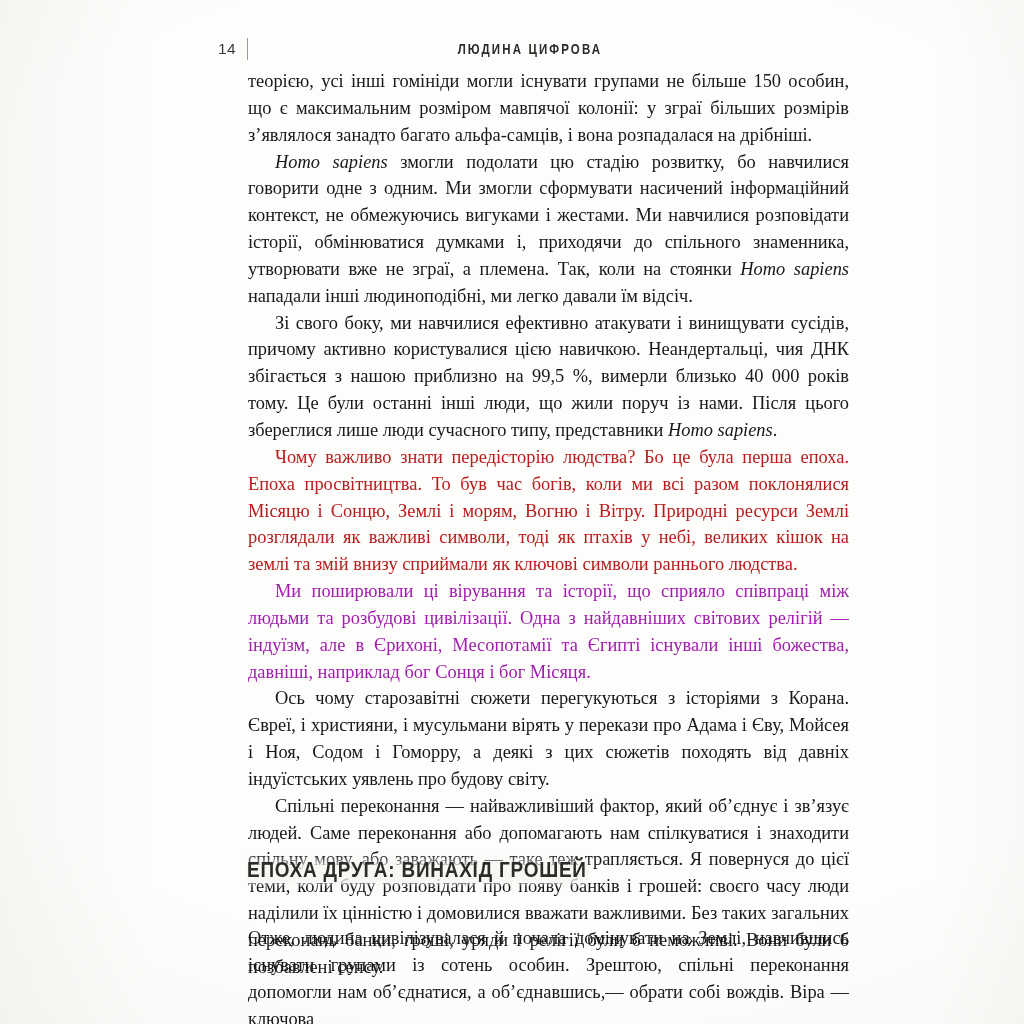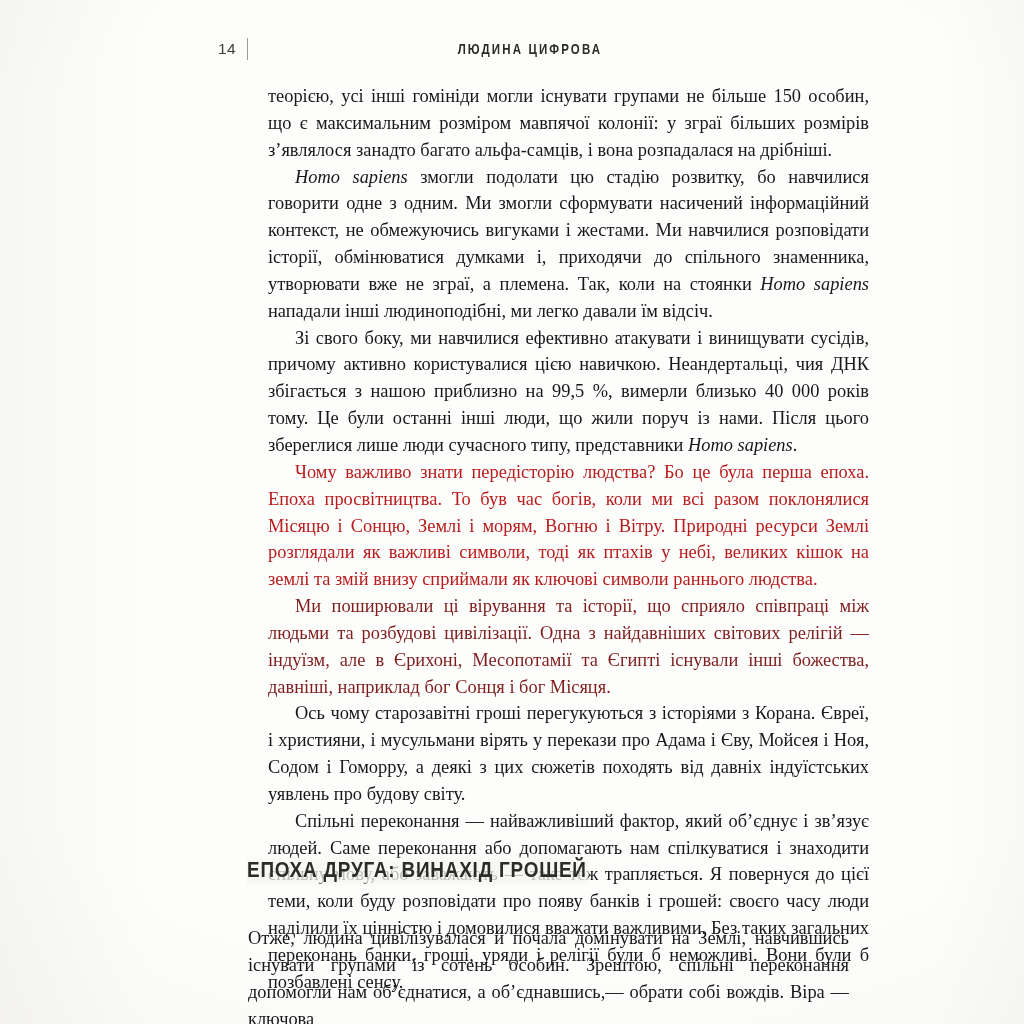--- a/index.html
+++ b/index.html
@@ -68,23 +68,22 @@
     transform: scaleX(0.82);
     transform-origin: center;
     padding-right: 46px;
     white-space: nowrap;
   }
 
   
   .textblock {
     position: absolute;
     left: 248px;
-    top: 83px;
+    top: 68px;
     width: 601px;
-    margin-left: 20px;
   }
 
   p.para {
     margin: 0;
     font-size: 18.4px;
     line-height: 26.85px;
     text-align: justify;
     text-justify: inter-word;
     text-indent: 27px;
     color: #18181a;
@@ -134,22 +133,22 @@
     <span class="folio">14</span>
     <span class="folio-rule" style="background: rgb(154, 154, 150);"></span>
     <span class="running-title">ЛЮДИНА ЦИФРОВА</span>
   </div>
 
   <div class="textblock">
     <p class="para no-indent" style="color: rgb(24, 24, 26);">теорією, усі інші гомініди могли існувати групами не більше 150 особин, що є максимальним розміром мавпячої колонії: у зграї більших розмірів з’являлося занадто багато альфа-самців, і вона розпадалася на дрібніші.</p>
     <p class="para" style="color: rgb(24, 24, 26);"><i>Homo sapiens</i> змогли подолати цю стадію розвитку, бо навчилися говорити одне з одним. Ми змогли сформувати насичений інформаційний контекст, не обмежуючись вигуками і жестами. Ми навчилися розповідати історії, обмінюватися думками і, приходячи до спільного знаменника, утворювати вже не зграї, а племена. Так, коли на стоянки <i>Homo sapiens</i> нападали інші людиноподібні, ми легко давали їм відсіч.</p>
     <p class="para" style="color: rgb(24, 24, 26);">Зі свого боку, ми навчилися ефективно атакувати і винищувати сусідів, причому активно користувалися цією навичкою. Неандертальці, чия ДНК збігається з нашою приблизно на 99,5 %, вимерли близько 40 000 років тому. Це були останні інші люди, що жили поруч із нами. Після цього збереглися лише люди сучасного типу, представники <i>Homo sapiens</i>.</p>
     <p class="para" style="color: #b91c1c;">Чому важливо знати передісторію людства? Бо це була перша епоха. Епоха просвітництва. То був час богів, коли ми всі разом поклонялися Місяцю і Сонцю, Землі і морям, Вогню і Вітру. Природні ресурси Землі розглядали як важливі символи, тоді як птахів у небі, великих кішок на землі та змій внизу сприймали як ключові символи раннього людства.</p>
-    <p class="para" style="color: #7f1d1d;">Ми поширювали ці вірування та історії, що сприяло співпраці між людьми та розбудові цивілізації. Одна з найдавніших світових релігій — індуїзм, але в Єрихоні, Месопотамії та Єгипті існували інші божества, давніші, наприклад бог Сонця і бог Місяця.</p>
-    <p class="para" style="color: rgb(24, 24, 26);">Ось чому старозавітні гроші перегукуються з історіями з Корана. Євреї, і християни, і мусульмани вірять у перекази про Адама і Єву, Мойсея і Ноя, Содом і Гоморру, а деякі з цих сюжетів походять від давніх індуїстських уявлень про будову світу.</p>
+    <p class="para" style="color: #a21caf;">Ми поширювали ці вірування та історії, що сприяло співпраці між людьми та розбудові цивілізації. Одна з найдавніших світових релігій — індуїзм, але в Єрихоні, Месопотамії та Єгипті існували інші божества, давніші, наприклад бог Сонця і бог Місяця.</p>
+    <p class="para" style="color: rgb(24, 24, 26);">Ось чому старозавітні сюжети перегукуються з історіями з Корана. Євреї, і християни, і мусульмани вірять у перекази про Адама і Єву, Мойсея і Ноя, Содом і Гоморру, а деякі з цих сюжетів походять від давніх індуїстських уявлень про будову світу.</p>
     <p class="para" style="color: rgb(24, 24, 26);">Спільні переконання — найважливіший фактор, який об’єднує і зв’язує людей. Саме переконання або допомагають нам спілкуватися і знаходити спільну мову, або заважають — таке теж трапляється. Я повернуся до цієї теми, коли буду розповідати про появу банків і грошей: своєго часу люди наділили їх цінністю і домовилися вважати важливими. Без таких загальних переконань банки, гроші, уряди і релігії були б неможливі. Вони були б позбавлені сенсу.</p>
   </div>
 
   <div class="section-heading">ЕПОХА ДРУГА: ВИНАХІД ГРОШЕЙ</div>
 
   <div class="tail-block">
     <p class="para no-indent" style="color: rgb(24, 24, 26);">Отже, людина цивілізувалася й почала домінувати на Землі, навчившись існувати групами із сотень особин. Зрештою, спільні переконання допомогли нам об’єднатися, а об’єднавшись,— обрати собі вождів. Віра — ключова</p>
   </div>
 </div>
 

